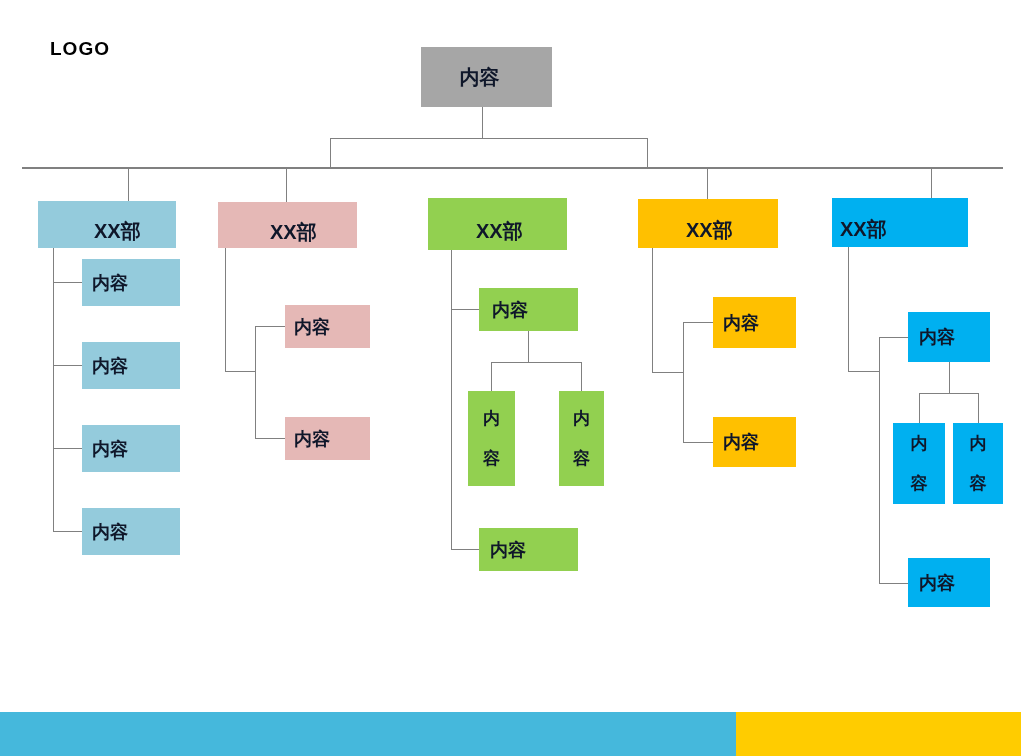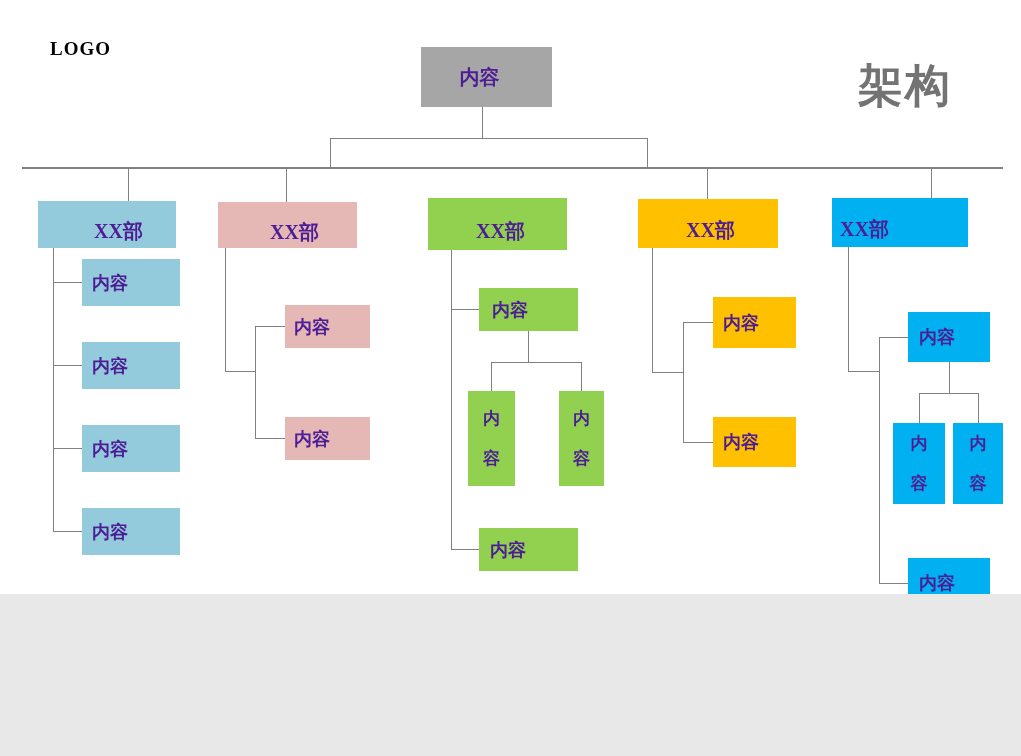--- a/index.html
+++ b/index.html
@@ -1,22 +1,22 @@
 <!DOCTYPE html>
 <html><head>
 <meta charset="utf-8">
 <style>
   html,body{margin:0;padding:0;background:#e8e8e8;}
   #slide{
-    position:relative;width:1021px;height:594px;background:#ffffff;
-    overflow:hidden;font-family:Liberation Serif, serif;
+    position:relative;width:1021px;height:756px;background:#ffffff;
+    overflow:hidden;font-family:Liberation Sans, sans-serif;
   }
   .box{
     position:absolute;display:flex;align-items:center;box-sizing:border-box;
-    color:#4c1d95;font-weight:bold;
+    color:#0f172a;font-weight:bold;
   }
   .root{font-size:20px;justify-content:center;padding-right:14px;}
   .dept{font-size:20px;padding-top:14px;}
   .child{font-size:18px;}
   .vbox{
     font-size:17px;justify-content:center;text-align:center;
     white-space:pre-line;line-height:40px;padding:0;
   }
   .ln{position:absolute;background:#808080;}
   .mainline{position:absolute;background:#808080;}
@@ -33,21 +33,20 @@
     position:absolute;left:68px;top:712px;height:44px;line-height:44px;
     color:#ffffff;font-size:19px;letter-spacing:5px;
   }
 </style>
 </head>
 <body>
 
 <div id="slide">
 
   <div id="logo">LOGO</div>
-  <div id="title">架构</div>
 
   <div class="box root" style="left: 421px; top: 47px; width: 131px; height: 60px; background: rgb(166, 166, 166);">内容</div>
 
   <div class="ln" style="left:482px;top:107px;width:1px;height:31px;"></div>
   <div class="ln" style="left:330px;top:138px;width:318px;height:1px;"></div>
   <div class="ln" style="left:330px;top:138px;width:1px;height:30px;"></div>
   <div class="ln" style="left:647px;top:138px;width:1px;height:30px;"></div>
 
   <div class="mainline" style="left:22px;top:167px;width:981px;height:2px;"></div>
 

